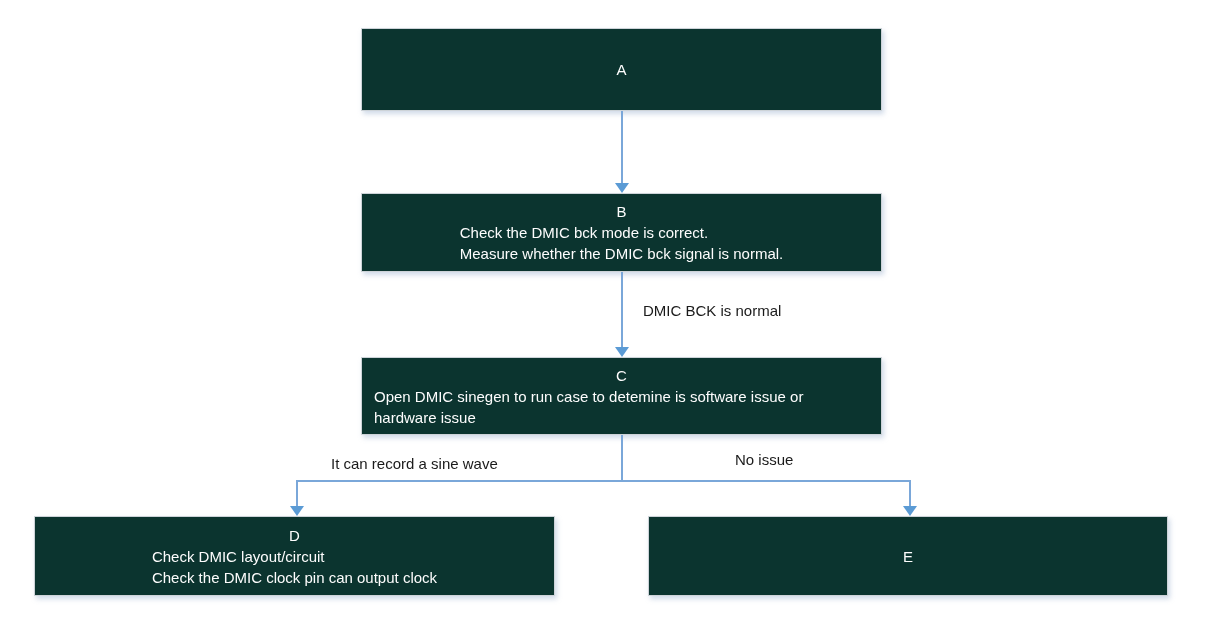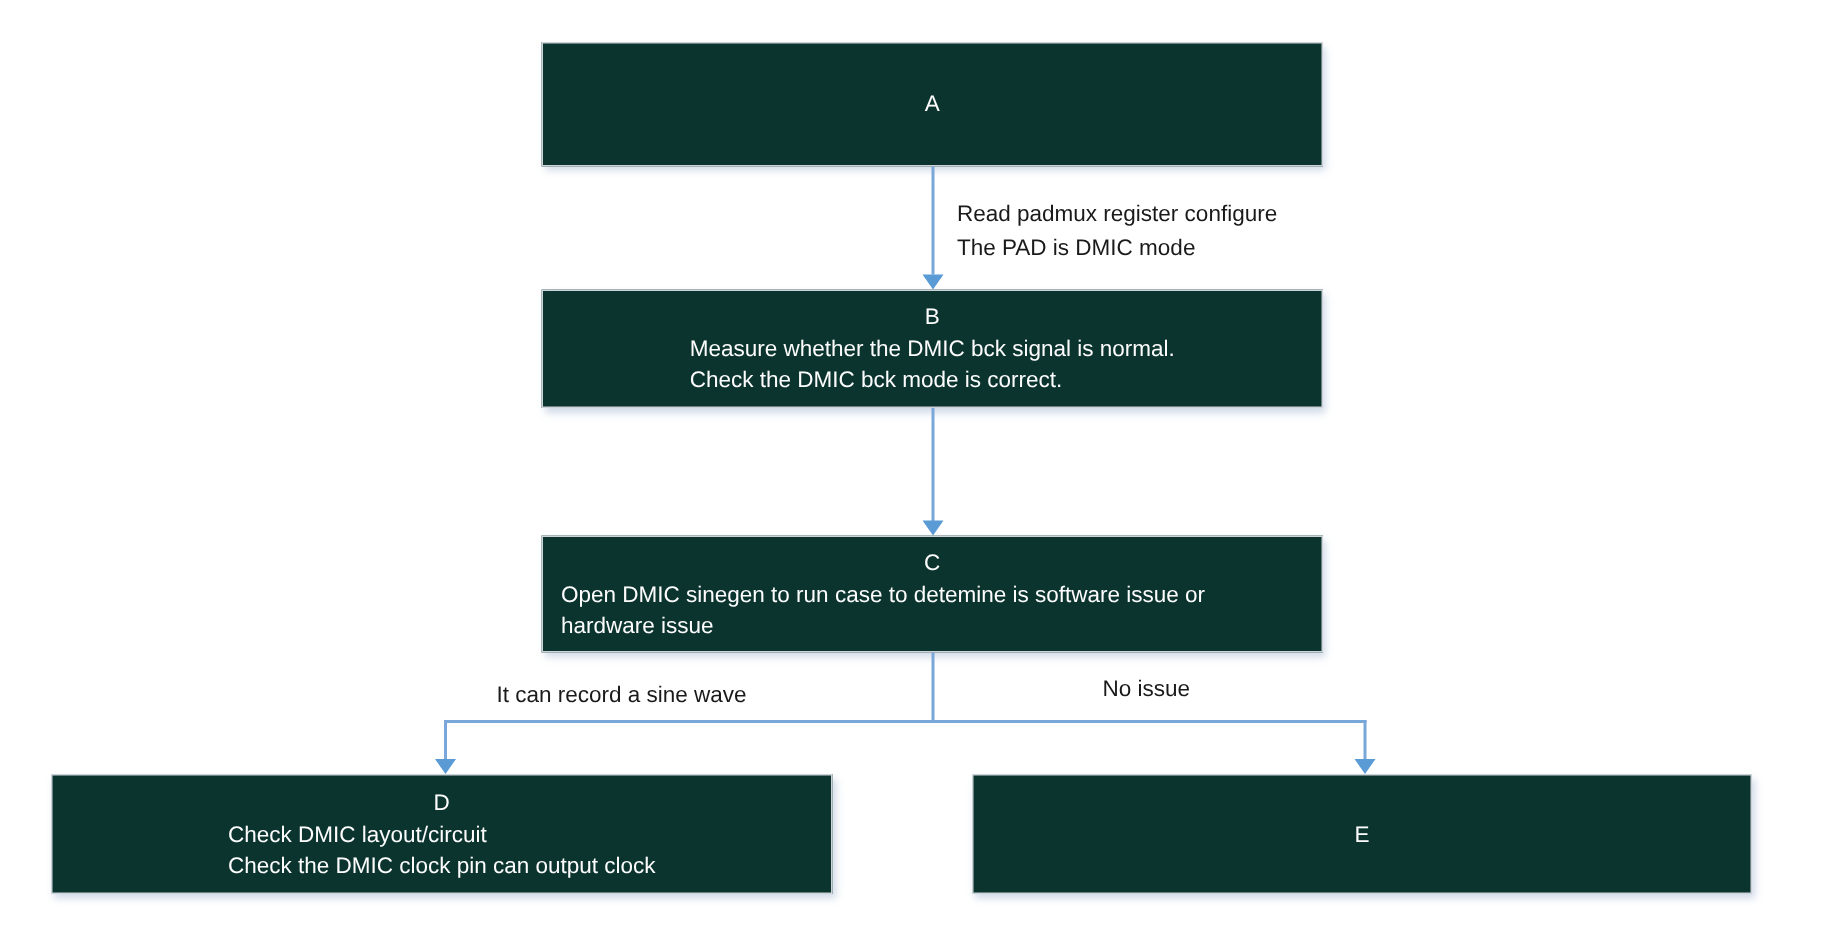--- a/index.html
+++ b/index.html
@@ -58,36 +58,35 @@
 
 <div class="canvas">
 
   <div class="box" style="left:361px; top:28px; width:521px; height:83px;">
     <div class="box-letter">A</div>
   </div>
 
   <div class="vline" style="left:621px; top:111px; height:72px;"></div>
   <div class="arrowhead-down" style="left:615px; top:183px;"></div>
 
-  <div class="edge-label" style="left:638px; top:131px;">
-    <div>Read padmux register configure</div>
-    <div>The PAD is DMIC mode</div>
-  </div>
 
   <div class="box" style="left:361px; top:193px; width:521px; height:79px;">
     <div class="box-letter">B</div>
     <div class="box-body">
+      <div>Check the DMIC bck mode is correct.</div>
       <div>Measure whether the DMIC bck signal is normal.</div>
-      <div>Check the DMIC bck mode is correct.</div>
     </div>
   </div>
 
   <div class="vline" style="left:621px; top:272px; height:76px;"></div>
   <div class="arrowhead-down" style="left:615px; top:347px;"></div>
 
+  <div class="edge-label" style="left:643px; top:299px;">
+    <div>DMIC BCK is normal</div>
+  </div>
 
   <div class="box box--c" style="left:361px; top:357px; width:521px; height:78px;">
     <div class="box-letter">C</div>
     <div class="box-body">
       <div>Open DMIC sinegen to run case to detemine is software issue or hardware issue</div>
     </div>
   </div>
 
   <div class="vline" style="left:621px; top:435px; height:47px;"></div>
   <div class="hline" style="left:296px; top:480px; width:615px;"></div>

